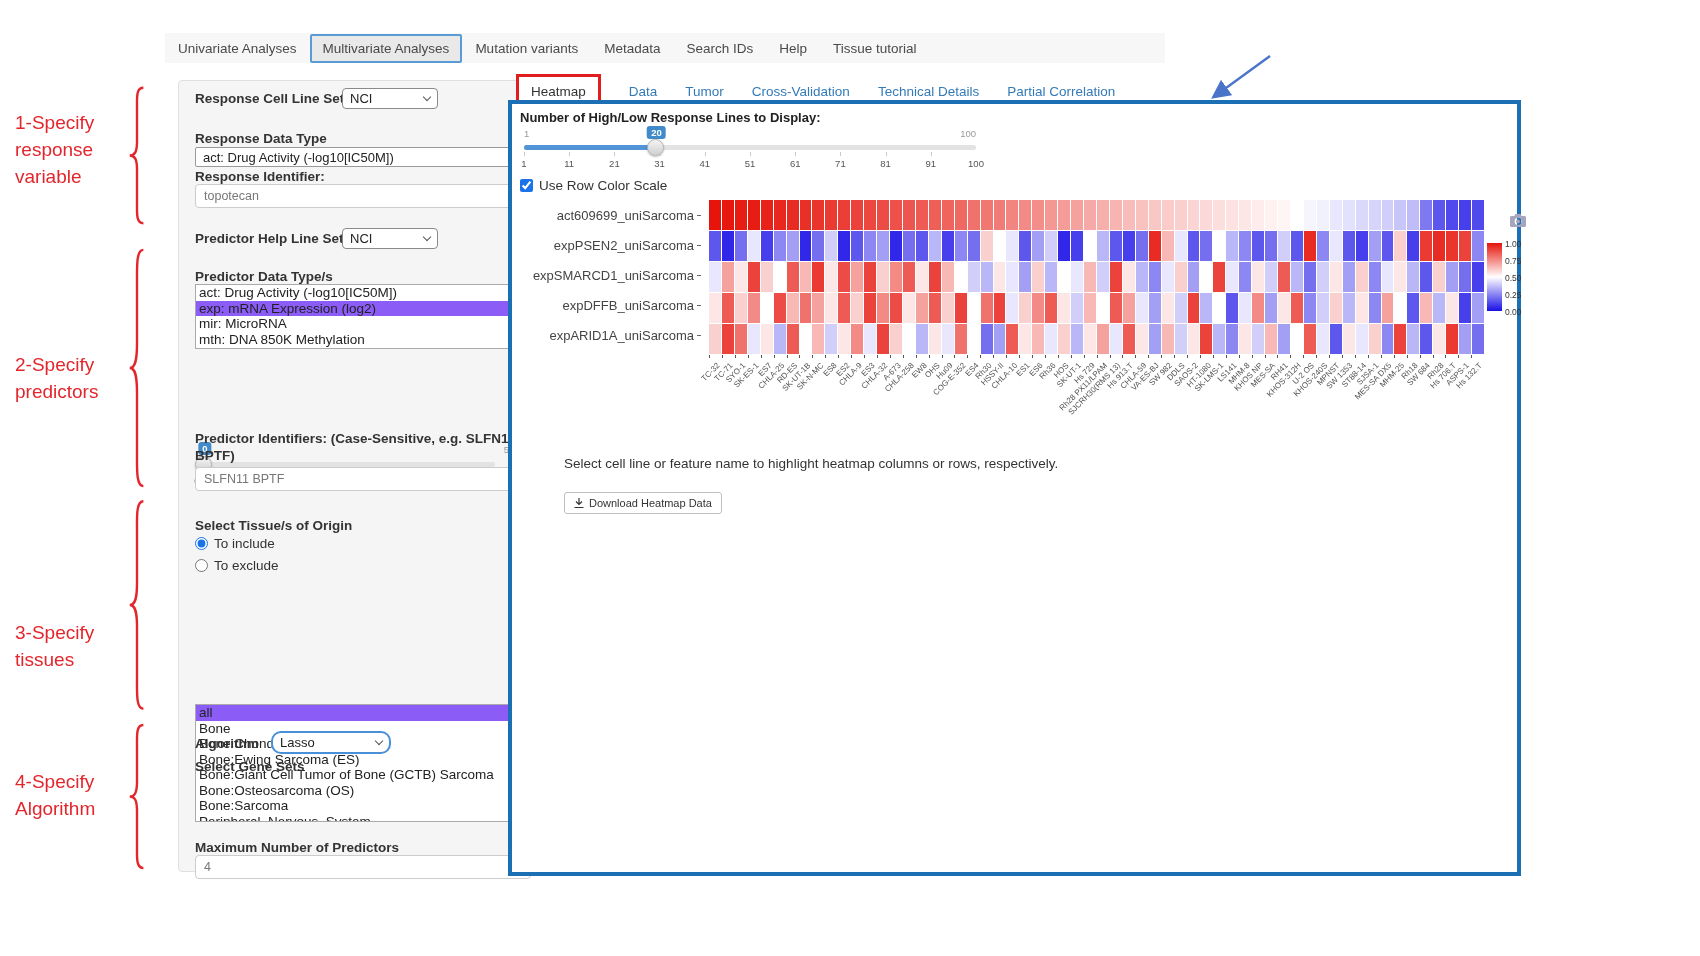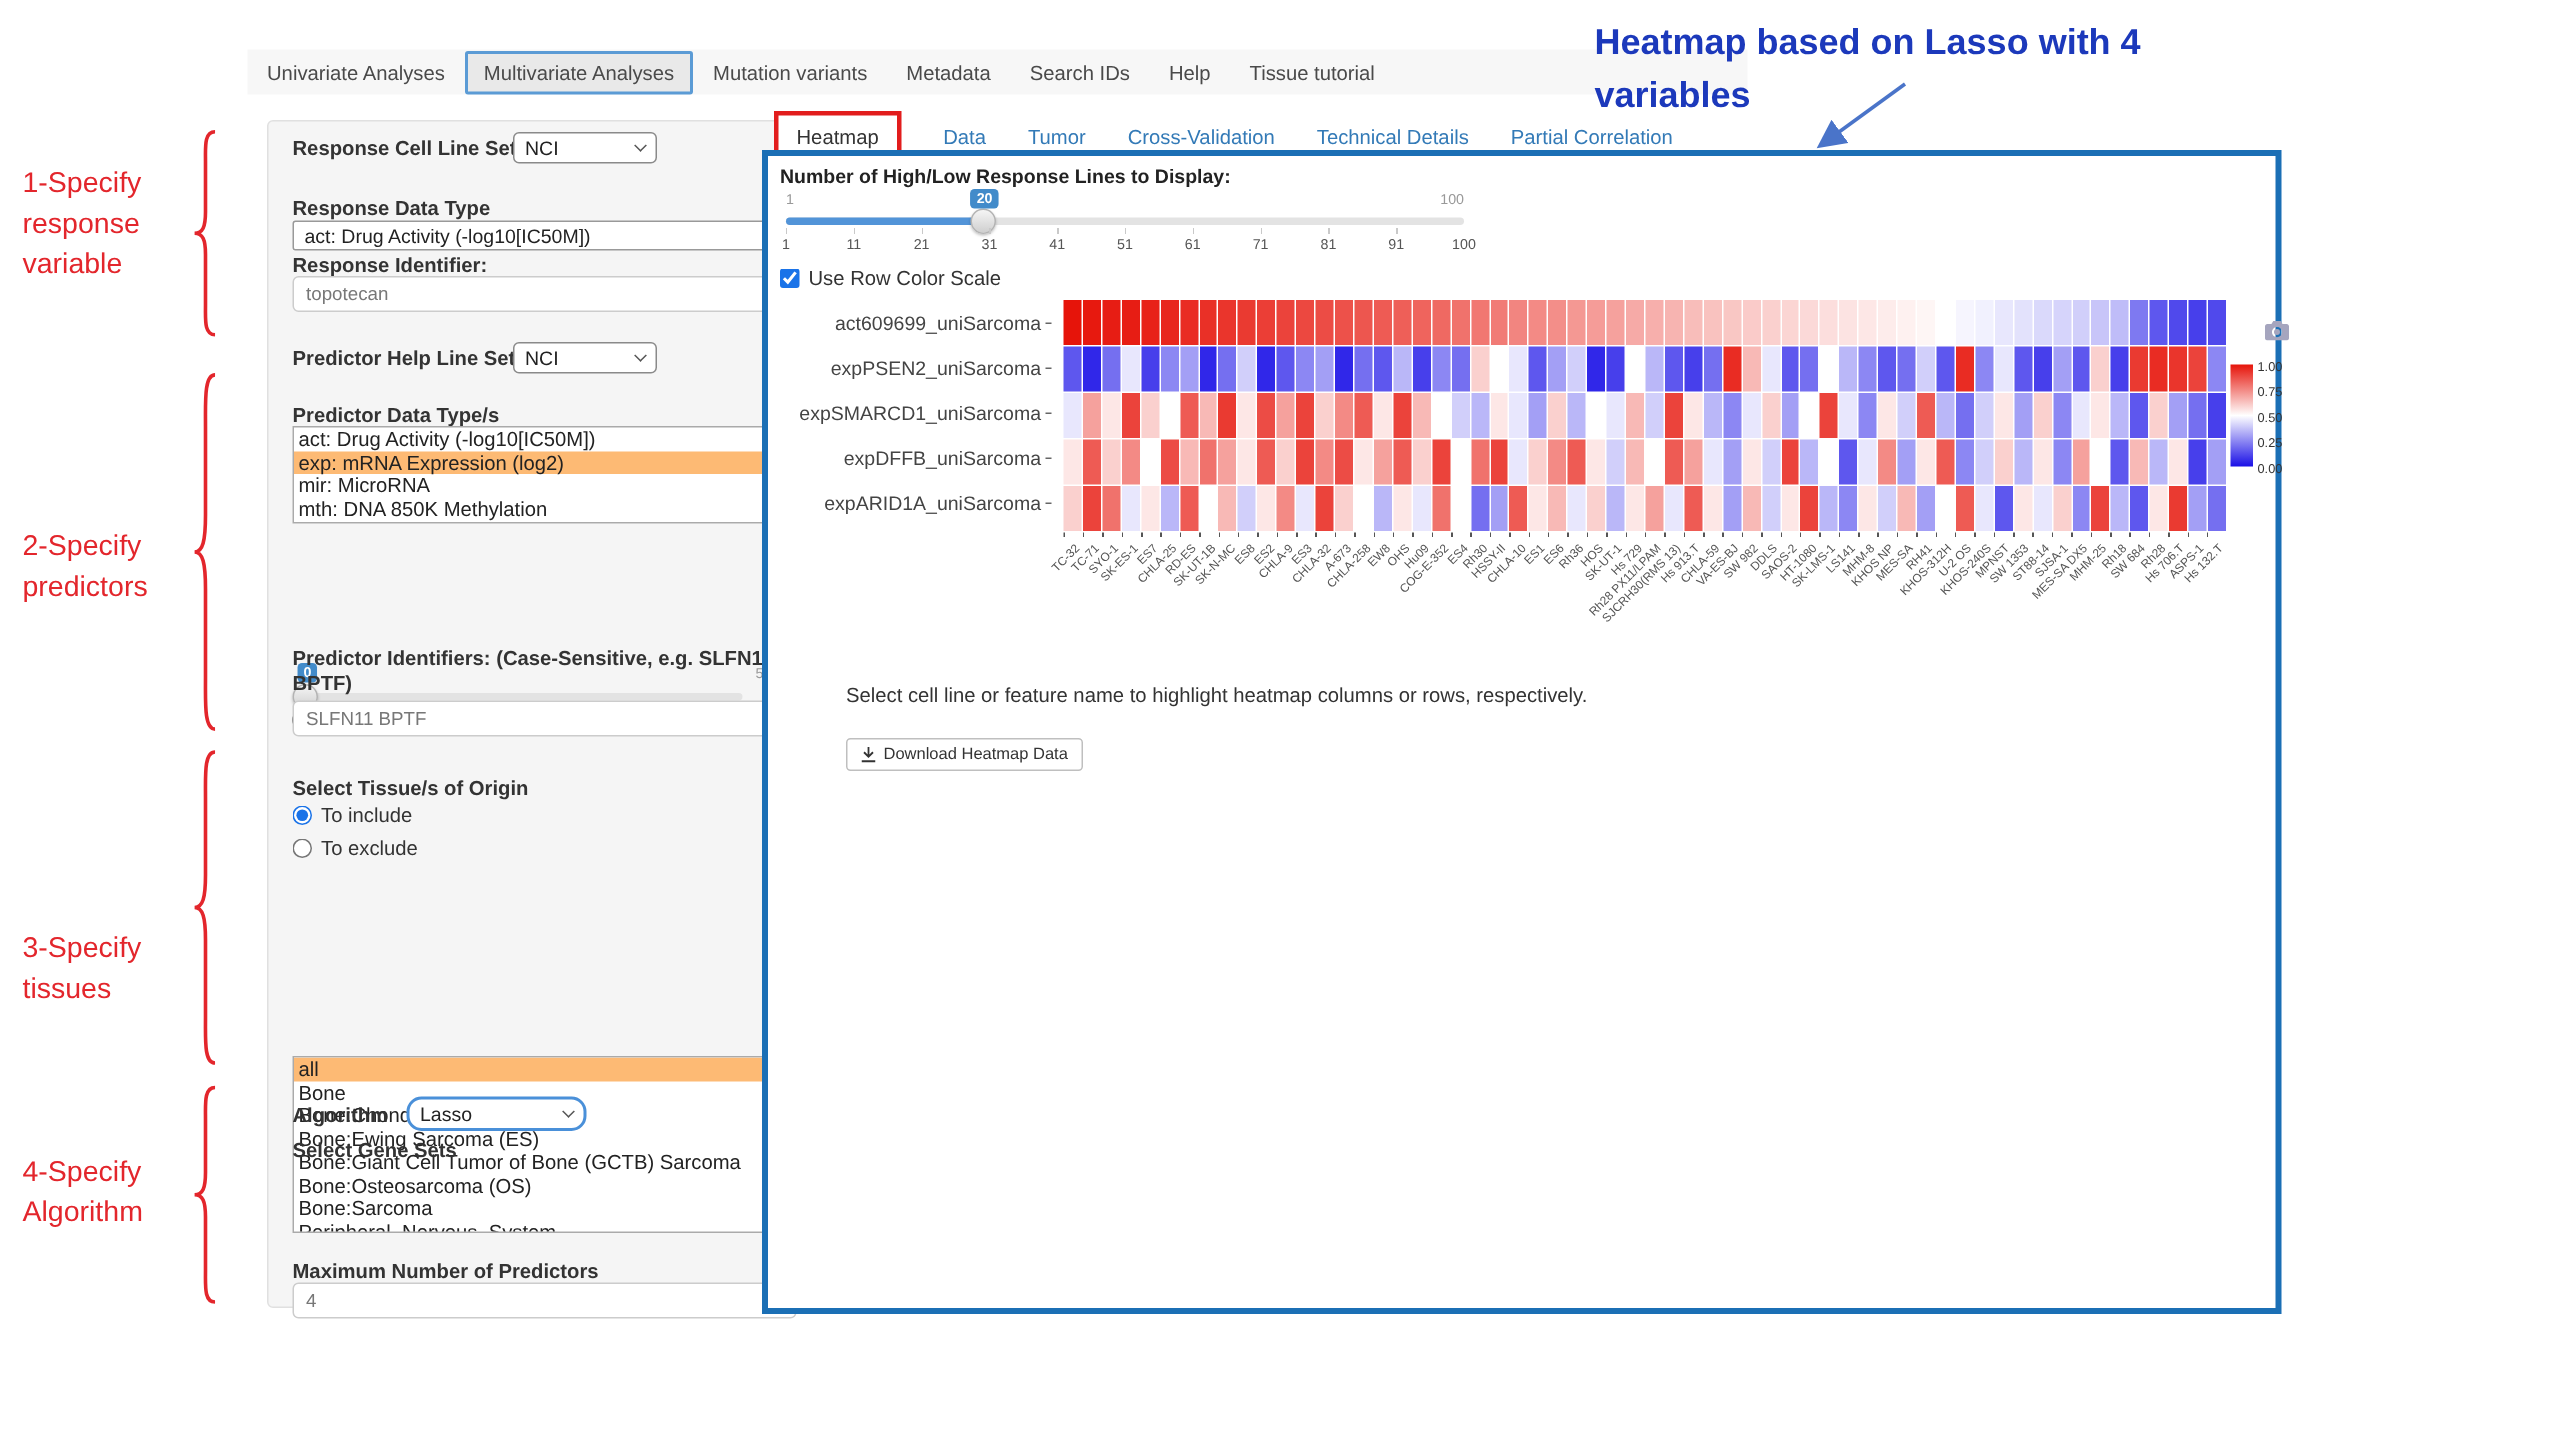--- a/index.html
+++ b/index.html
@@ -32,21 +32,21 @@
              display:flex; align-items:center; justify-content:space-between;
              padding:0 7px; font-size:13px; color:#222; cursor:pointer; }
   .sel-box.square { border-radius:2px; border-color:#999; }
   .sel-box.focus { border:2px solid #4a90d9; border-radius:10px; }
   .caret { width:6px; height:6px; border-right:1.6px solid #555; border-bottom:1.6px solid #555;
            transform:rotate(45deg); margin-left:6px; margin-top:-3px; flex:0 0 auto; }
   .tinput { background:#fff; border:1px solid #ccc; border-radius:4px; width:336px; height:24px;
             font-size:12.5px; color:#777; padding:0 8px; font-family:inherit; }
   .listbox { position:relative; background:#fff; border:1px solid #aaa; overflow:hidden; }
   .lb-opt { font-size:13.5px; color:#222; line-height:15.5px; padding:0 3px; white-space:nowrap; cursor:pointer; }
-  .lb-opt.sel { background:#fdba74; }
+  .lb-opt.sel { background:#8b5cf6; }
   .scrollbar { position:absolute; right:0; top:0; width:9px; height:100%; background:#f3f3f3; }
   .scroll-thumb { position:absolute; right:1px; top:2px; width:7px; height:38px; background:#c4c4c4; border-radius:4px; }
   .radio-row { display:flex; align-items:center; gap:6px; font-size:13.5px; color:#333; }
   .radio-row input { accent-color:#1a73e8; width:13px; height:13px; }
 
   
   .slider { position:relative; }
   .sl-track { position:absolute; left:0; right:0; height:5px; background:#e3e3e3; border-radius:3px; }
   .sl-fill { position:absolute; height:5px; background:#5294d8; border-radius:3px 0 0 3px; }
   .sl-handle { position:absolute; width:17px; height:17px; border-radius:50%;
@@ -133,21 +133,20 @@
   <svg class="brace" style="left:127px;top:497px;width:20px;height:216px;" viewBox="0 0 22 100" preserveAspectRatio="none">
       <path d="M18 2 C10 2 11 9 11 16 L11 40 C11 47 9 50 3 50 C9 50 11 53 11 60 L11 84 C11 91 10 98 18 98"></path>
     </svg>
 
   <div class="ann-red" style="left:15px;top:769px;">4-Specify
 Algorithm</div>
   <svg class="brace" style="left:127px;top:722px;width:20px;height:149px;" viewBox="0 0 22 100" preserveAspectRatio="none">
       <path d="M18 2 C10 2 11 9 11 16 L11 40 C11 47 9 50 3 50 C9 50 11 53 11 60 L11 84 C11 91 10 98 18 98"></path>
     </svg>
 
-  <div class="ann-blue">Heatmap based on Lasso with 4 variables</div>
   <svg class="arrow-svg" width="80" height="55">
     <defs>
         <marker id="ah" markerWidth="9" markerHeight="9" refX="6" refY="4" orient="auto">
           <path d="M0 0 L8 4 L0 8 z" fill="#4a74c9"></path>
         </marker>
       </defs>
     <line x1="70" y1="4" x2="15" y2="44" stroke="#4a74c9" stroke-width="2.4" marker-end="url(#ah)"></line>
   </svg>
 
   <div class="sidebar">

